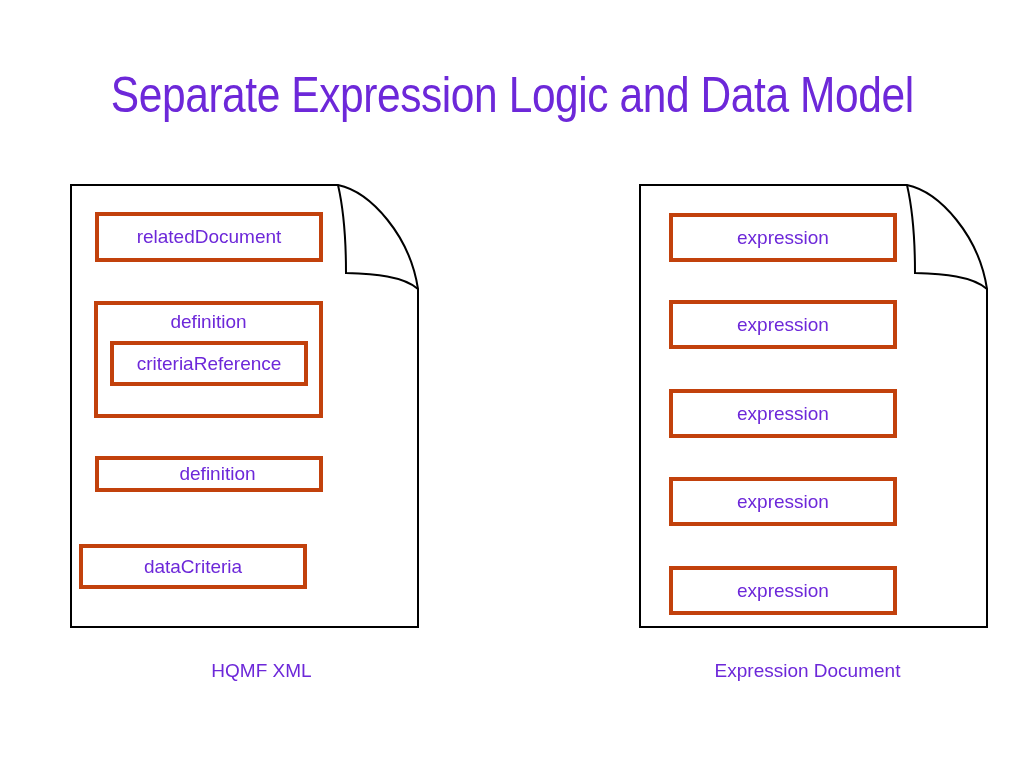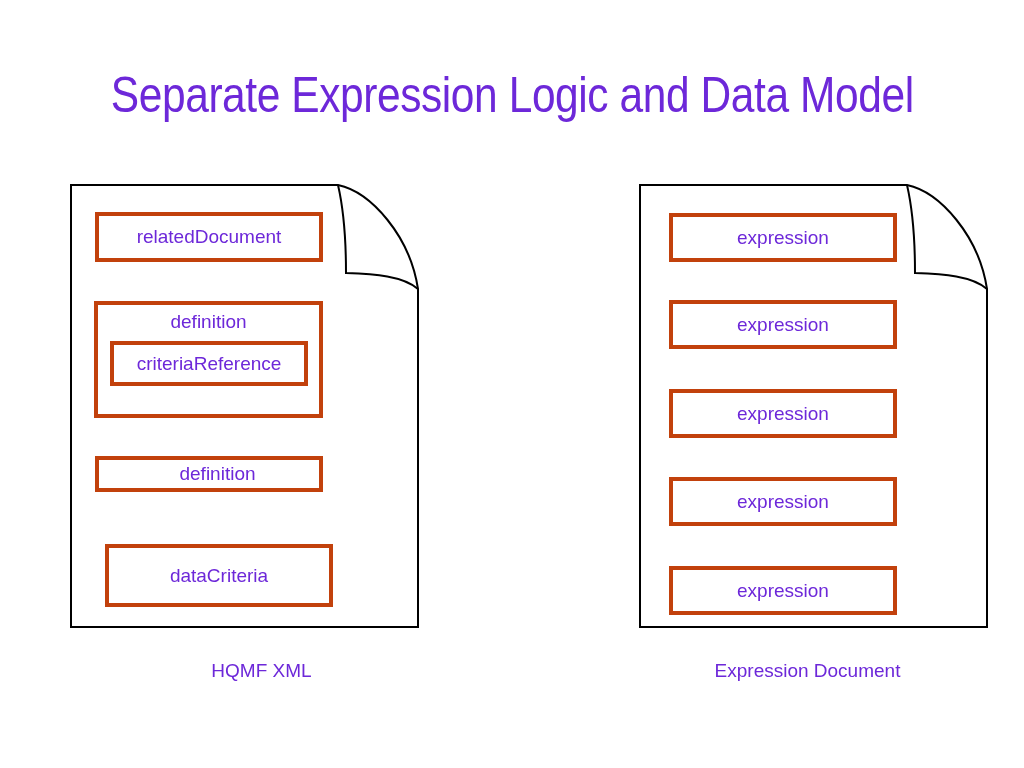--- a/index.html
+++ b/index.html
@@ -94,21 +94,21 @@
     </div>
     <div class="node-box top-label" style="left:25px; top:118px; width:229px; height:117px;">
       <span>definition</span>
     </div>
     <div class="node-box" style="left:41px; top:158px; width:198px; height:45px;">
       <span>criteriaReference</span>
     </div>
     <div class="node-box" style="left:26px; top:273px; width:228px; height:36px;padding-left:17px;">
       <span>definition</span>
     </div>
-    <div class="node-box" style="left:36px; top:361px; width:228px; height:63px;">
+    <div class="node-box" style="left:10px; top:361px; width:228px; height:45px;">
       <span>dataCriteria</span>
     </div>
   </div>
 
   <div class="doc doc-right">
     <svg width="351" height="446" viewBox="0 0 351 446">
       <path d="M 269,2 L 2,2 L 2,444 L 349,444 L 349,106 C 341,53 302,9 269,2 Z" fill="#ffffff" stroke="#000000" stroke-width="2" stroke-linejoin="miter"></path>
       <path d="M 269,2 C 275,28 277,56 277,90 C 306,91 334,93 349,106" fill="none" stroke="#000000" stroke-width="2"></path>
     </svg>
     <div class="node-box" style="left:31px; top:30px; width:228px; height:49px;">

